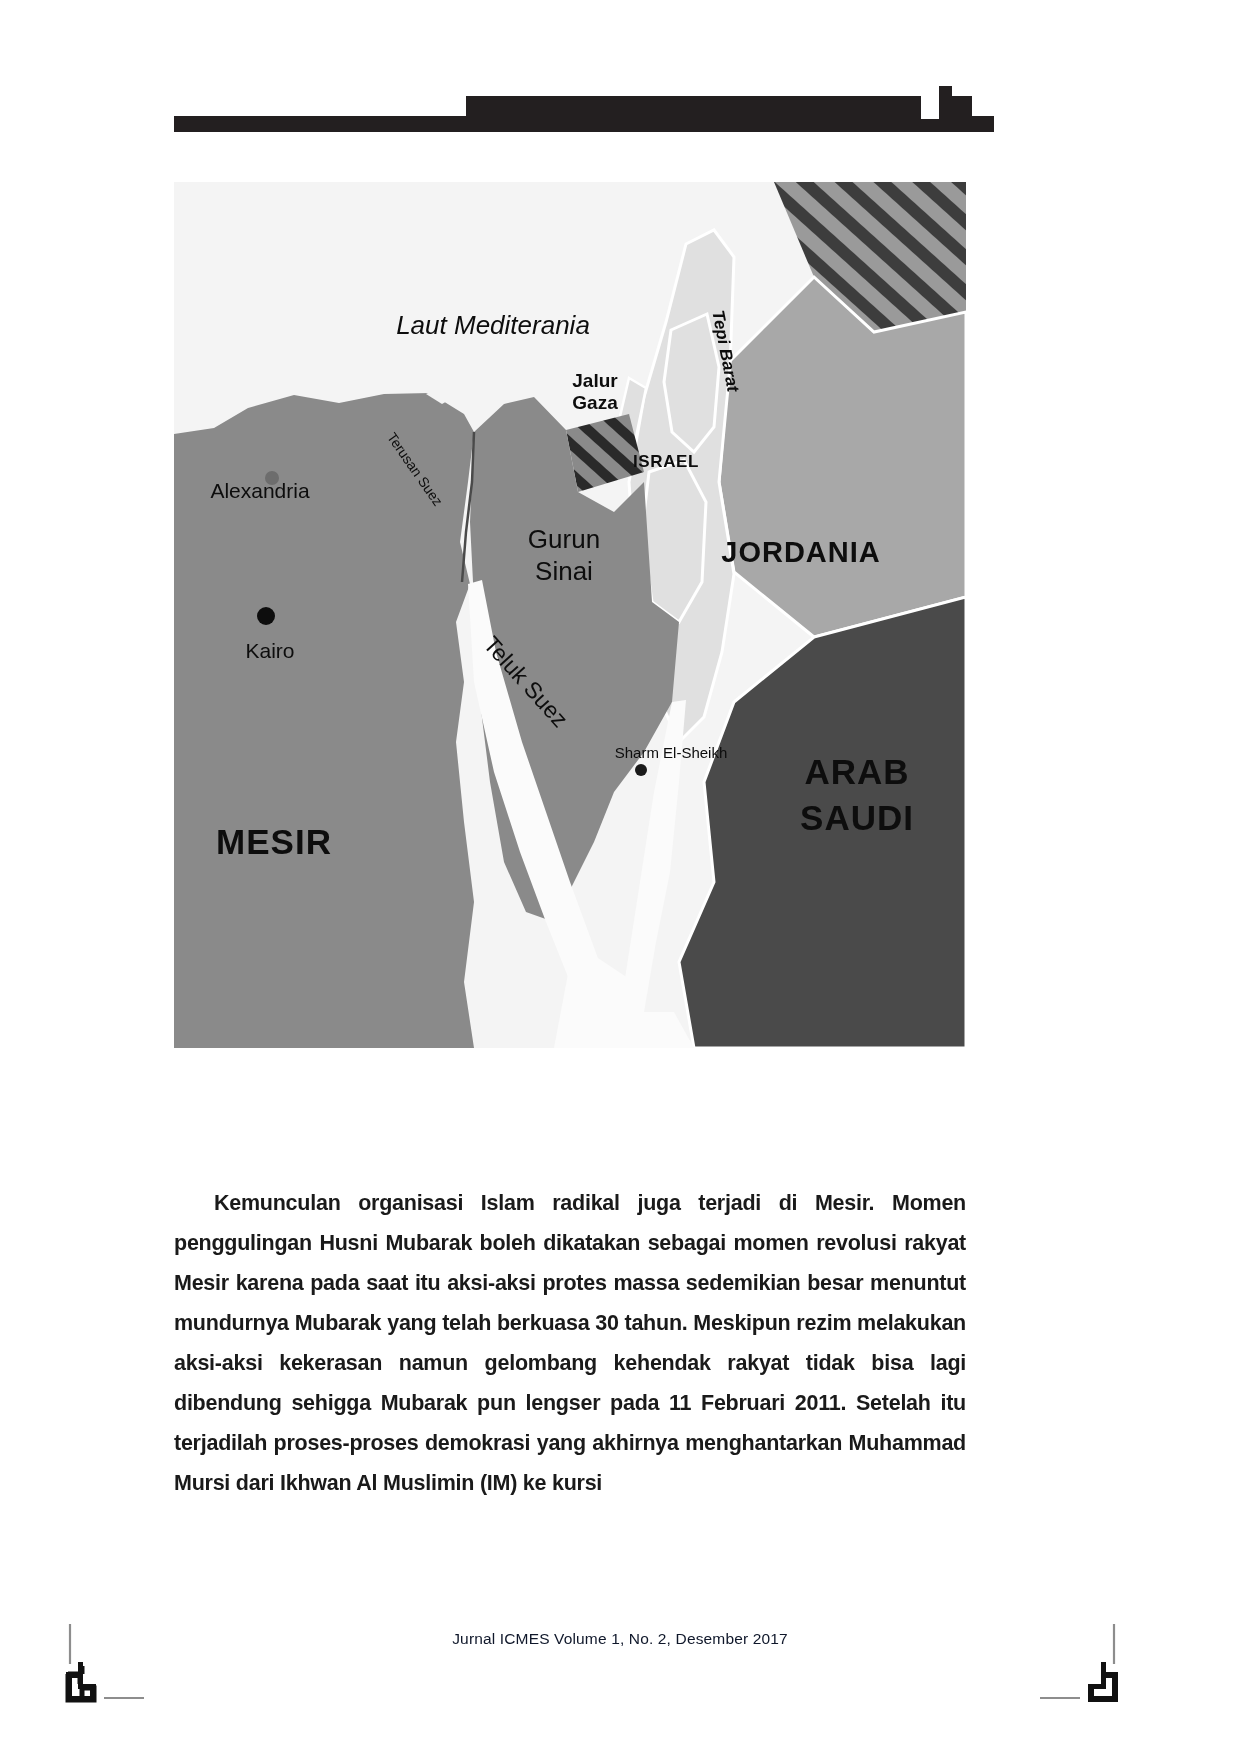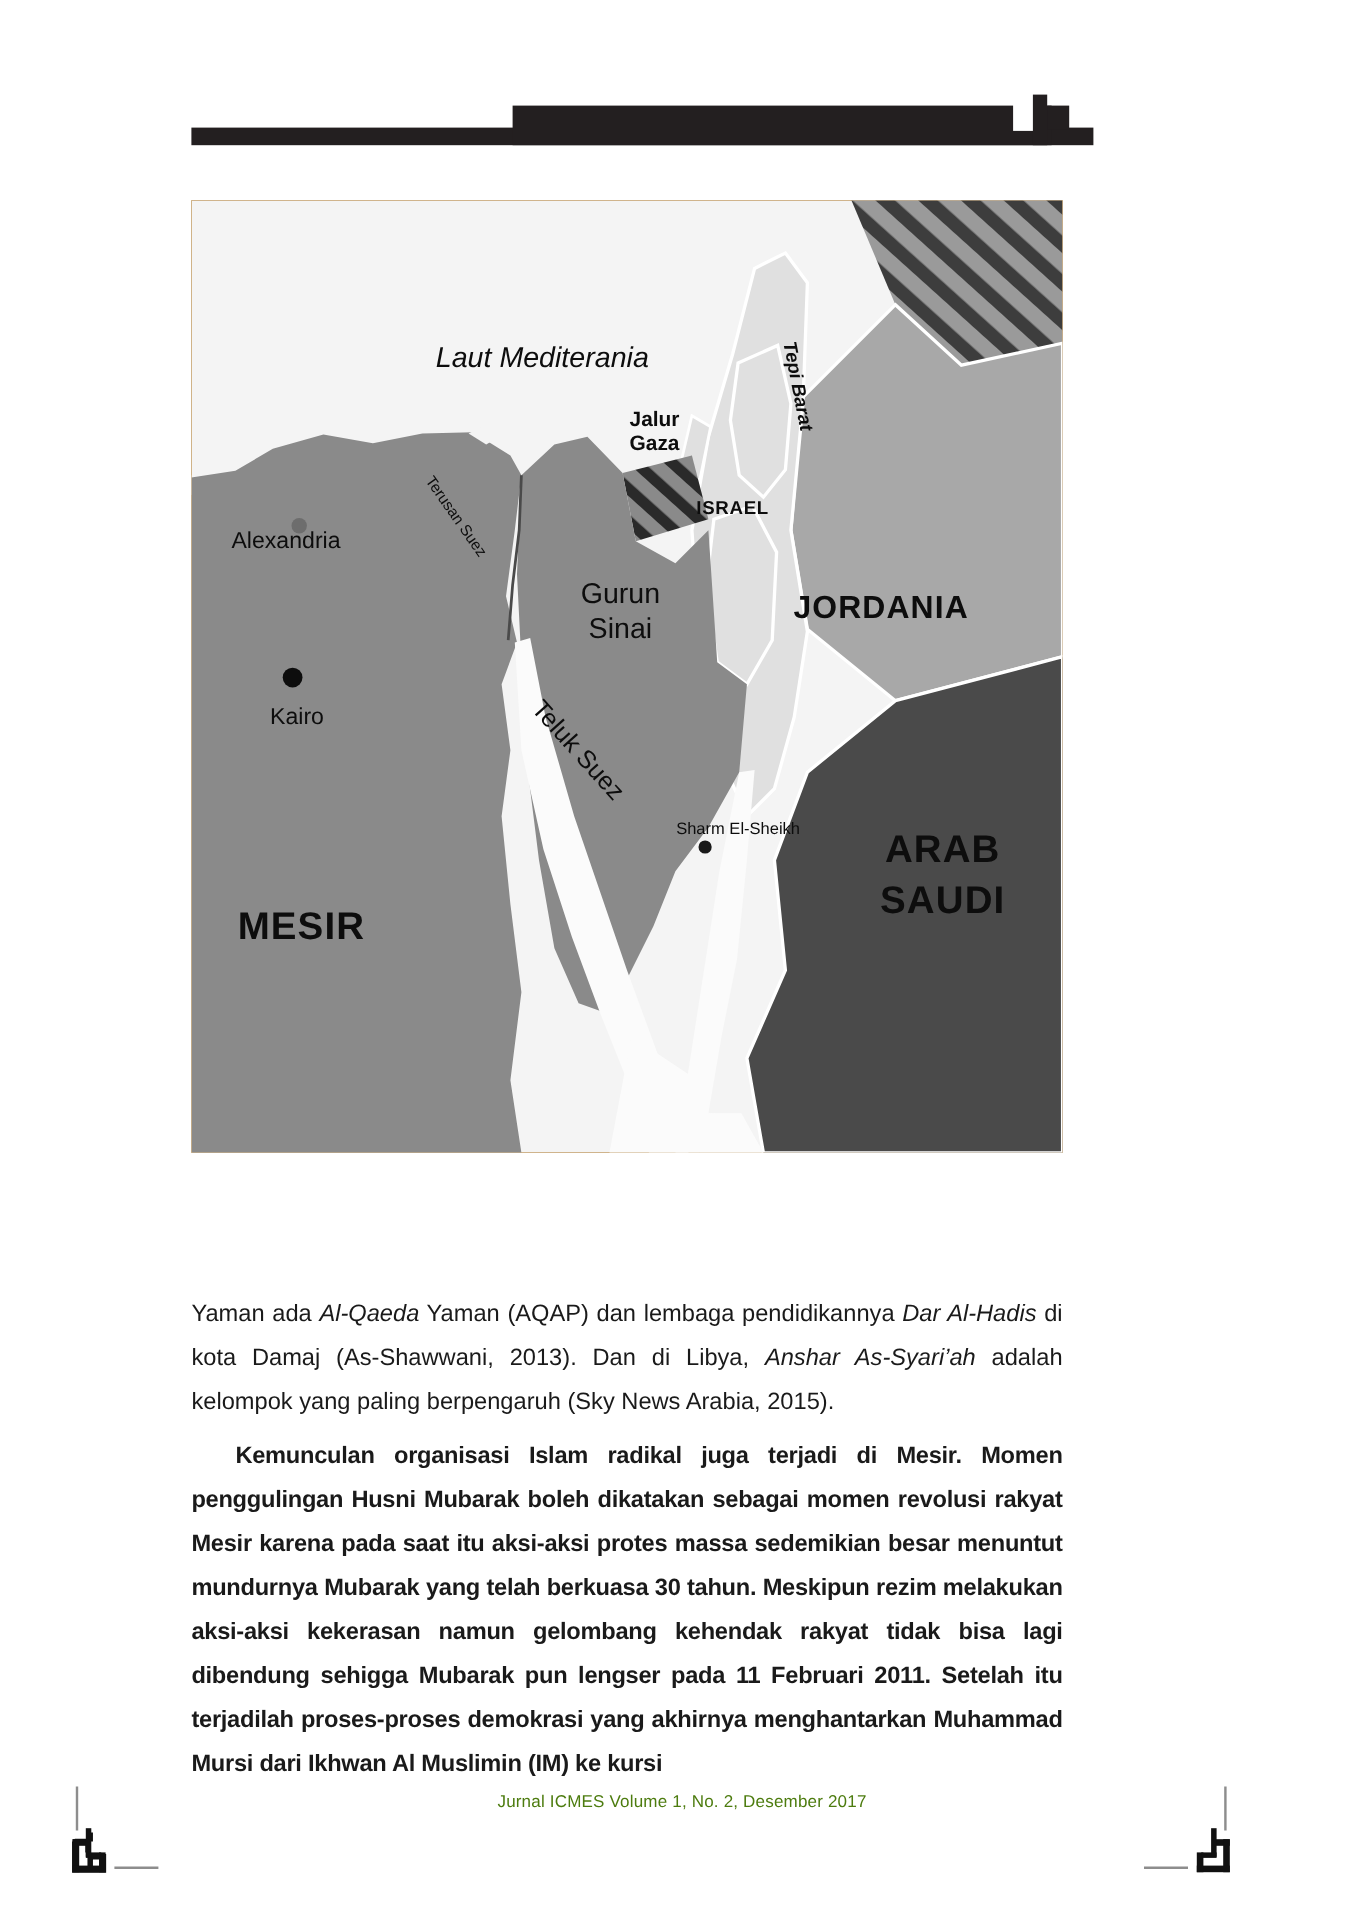--- a/index.html
+++ b/index.html
@@ -66,21 +66,21 @@
     background: #231f20;
   }
 
   
   #map-figure {
     position: absolute;
     left: 174px;
     top: 182px;
     width: 792px;
     height: 866px;
-    background: #a16207;
+    background: #ef4444;
     overflow: hidden;
     text-decoration: underline;
   }
   #map-svg { display: block; width: 792px; height: 866px; }
 
   .mlabel {
     font-family: "Liberation Sans", sans-serif;
     fill: #0d0d0d;
     text-anchor: middle;
   }
@@ -125,21 +125,21 @@
   #page-footer {
     position: absolute;
     left: 0;
     top: 1630px;
     width: 1240px;
     text-align: center;
   }
   #footer-text {
     font-family: "Liberation Sans", sans-serif;
     font-size: 15.5px;
-    color: #4d7c0f;
+    color: #0f172a;
     letter-spacing: 0.15px;
   }
 
   
   .corner-mark { position: absolute; }
   #corner-mark-left  { left: 44px;   top: 1622px; }
   #corner-mark-right { left: 1000px; top: 1622px; }
 </style>
 </head>
 <body>
@@ -248,21 +248,20 @@
 
     <text class="mlabel lbl-city" x="86" y="316" text-anchor="middle">Alexandria</text>
 
     <text class="mlabel lbl-city" x="96" y="476" text-anchor="middle">Kairo</text>
 
     <text class="mlabel lbl-city-sm" x="497" y="576" text-anchor="middle">Sharm El-Sheikh</text>
   </svg>
 </figure>
 
 <div id="article-body">
-  <p class="para p1">Yaman ada <i>Al-Qaeda</i> Yaman (AQAP) dan lembaga pendidikannya <i>Dar Al-Hadis</i> di kota Damaj (As-Shawwani, 2013). Dan di Libya, <i>Anshar As-Syari’ah</i> adalah kelompok yang paling berpengaruh (Sky News Arabia, 2015).</p>
   <p class="para p2">Kemunculan organisasi Islam radikal juga terjadi di Mesir. Momen penggulingan Husni Mubarak  boleh dikatakan sebagai momen revolusi rakyat Mesir karena pada saat itu aksi-aksi protes massa sedemikian besar menuntut mundurnya Mubarak yang telah berkuasa 30 tahun. Meskipun rezim melakukan aksi-aksi kekerasan namun gelombang kehendak rakyat tidak bisa lagi dibendung sehigga Mubarak pun lengser pada 11 Februari 2011. Setelah itu terjadilah proses-proses demokrasi yang akhirnya menghantarkan Muhammad Mursi dari Ikhwan Al Muslimin  (IM) ke kursi</p>
 </div>
 
 <div id="page-footer">
   <span id="footer-text">Jurnal ICMES Volume 1, No. 2, Desember 2017</span>
 </div>
 
 <svg class="corner-mark" id="corner-mark-left" width="140" height="120" viewBox="0 0 140 120">
   <line x1="26" y1="2" x2="26" y2="42" stroke="#8d8d8d" stroke-width="2.2"></line>
   <line x1="60" y1="76" x2="100" y2="76" stroke="#8d8d8d" stroke-width="2.2"></line>

